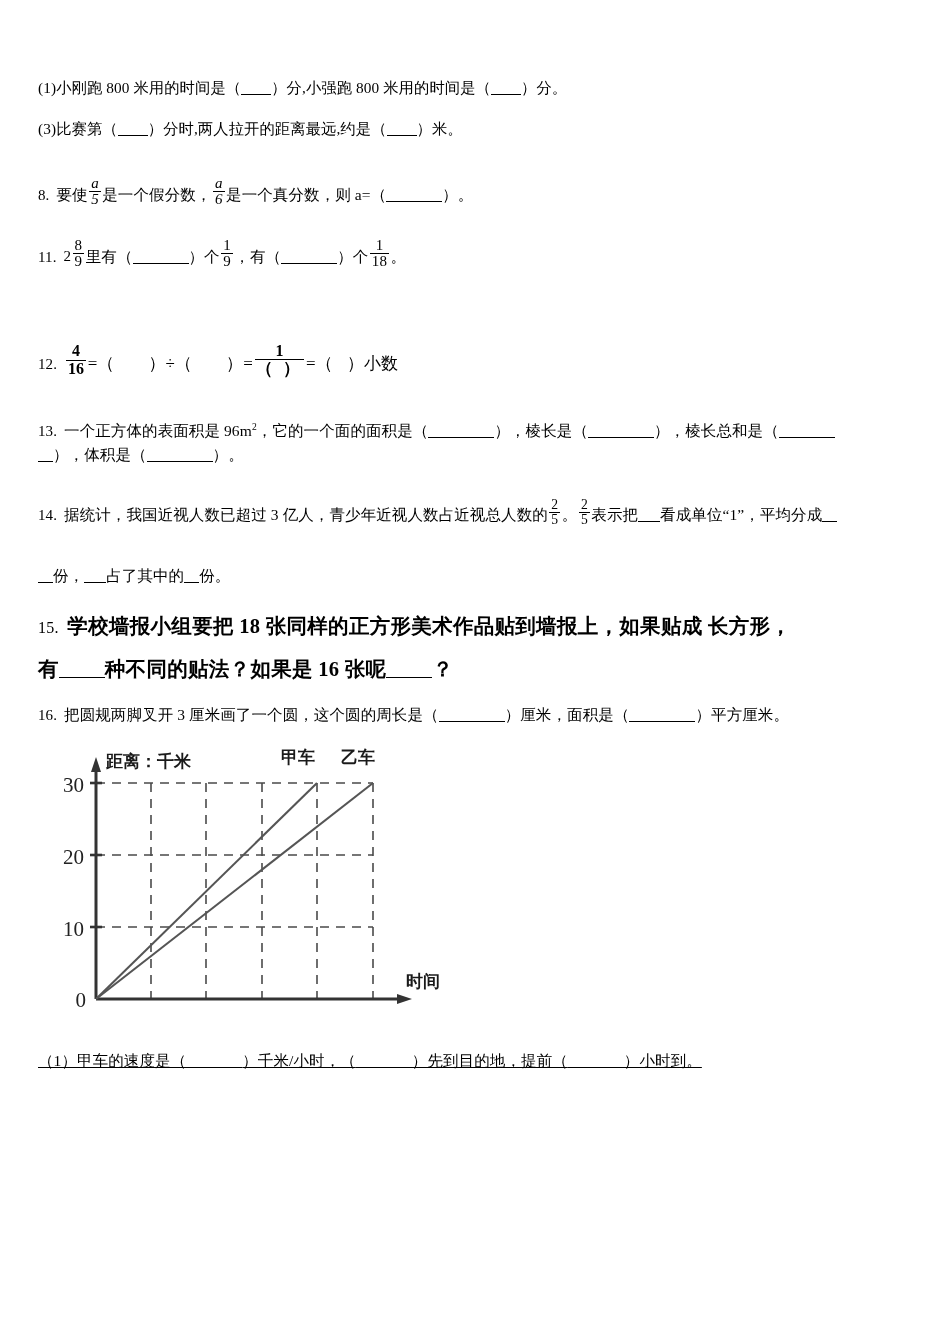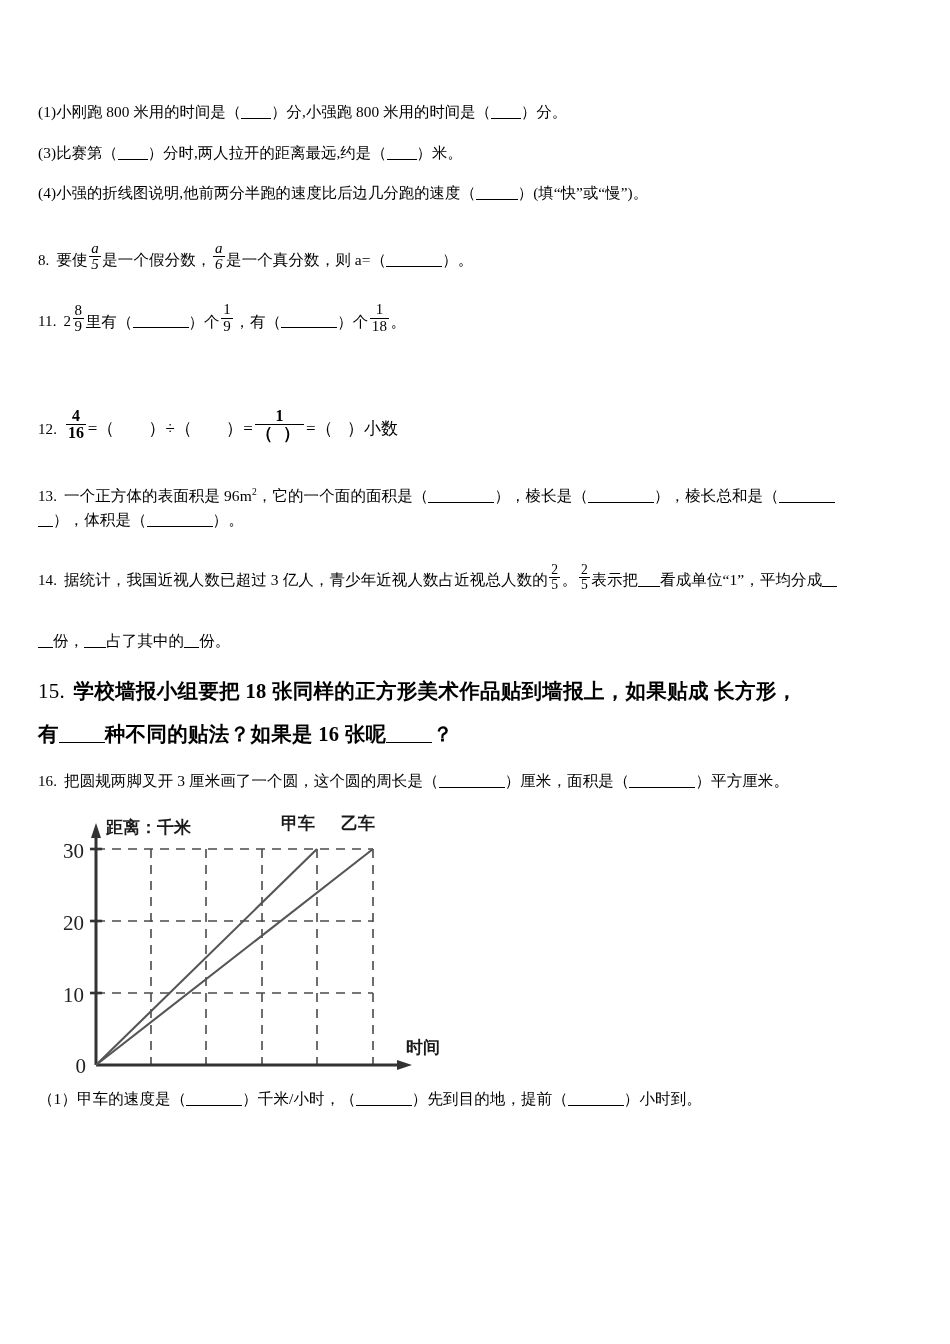--- a/index.html
+++ b/index.html
@@ -18,21 +18,21 @@
   .page {
     position: relative;
     width: 950px;
     height: 1344px;
     padding: 0;
     box-sizing: border-box;
   }
   .content {
     position: absolute;
     left: 38px;
-    top: 100px;
+    top: 76px;
     width: 876px;
   }
 
   
   .q {
     font-size: 15.5px;
     line-height: 1.55;
     margin: 0 0 14px 0;
     letter-spacing: 0.1px;
   }
@@ -126,21 +126,21 @@
   sup.u { font-size: 0.62em; vertical-align: super; }
 
   
   .big {
     font-size: 20.5px;
     font-weight: bold;
     line-height: 1.78;
     margin: 6px 0 16px 0;
     letter-spacing: 0.3px;
   }
-  .big .num { font-size: 21px; font-weight: normal; }
+  .big .num { font-size: 16px; font-weight: normal; }
   .big .ul-40 { width: 46px; border-bottom-width: 1.8px; }
 
   
   .chart-wrap {
     position: relative;
     width: 420px;
     height: 268px;
     margin: 6px 0 2px 10px;
   }
   .chart-svg { display: block; }
@@ -156,23 +156,20 @@
 
     <div class="q sub">
       <span>(1)小刚跑 800 米用的时间是（</span><span class="ul ul-30"></span><span>）分,小强跑 800 米用的时间是（</span><span class="ul ul-30"></span><span>）分。</span>
     </div>
 
 
     <div class="q sub">
       <span>(3)比赛第（</span><span class="ul ul-30"></span><span>）分时,两人拉开的距离最远,约是（</span><span class="ul ul-30"></span><span>）米。</span>
     </div>
 
-    <div class="q sub">
-      <span>(4)小强的折线图说明,他前两分半跑的速度比后边几分跑的速度（</span><span class="ul ul-40"></span><span>）(填“快”或“慢”)。</span>
-    </div>
 
     <div class="spacer-sm"></div>
 
     <div class="q" style="margin-bottom:30px;">
       <span class="num">8.</span>
       <span>要使</span><span class="frac"><span class="nu">a</span><span class="de">5</span></span><span>是一个假分数，</span><span class="frac"><span class="nu">a</span><span class="de">6</span></span><span>是一个真分数，则 a=（</span><span class="ul ul-52"></span><span>）。</span>
     </div>
 
 
 
@@ -266,18 +263,18 @@
 
         <text x="48" y="282" text-anchor="middle" font-family="Liberation Serif, serif" font-size="17" fill="#222">2:00</text>
         <text x="103" y="282" text-anchor="middle" font-family="Liberation Serif, serif" font-size="17" fill="#222">2:20</text>
         <text x="158" y="282" text-anchor="middle" font-family="Liberation Serif, serif" font-size="17" fill="#222">2:40</text>
         <text x="214" y="282" text-anchor="middle" font-family="Liberation Serif, serif" font-size="17" fill="#222">3:00</text>
         <text x="269" y="282" text-anchor="middle" font-family="Liberation Serif, serif" font-size="17" fill="#222">3:20</text>
         <text x="325" y="282" text-anchor="middle" font-family="Liberation Serif, serif" font-size="17" fill="#222">3:40</text>
       </svg>
     </div>
 
-    <div class="q" style="margin-top:12px;">
+    <div class="q" style="margin-top:40px;text-decoration:underline;">
       <span>（1）甲车的速度是（</span><span class="ul ul-52"></span><span>）千米/小时，（</span><span class="ul ul-52"></span><span>）先到目的地，提前（</span><span class="ul ul-52"></span><span>）小时到。</span>
     </div>
 
   </div>
 </div>
 
 </body></html>

